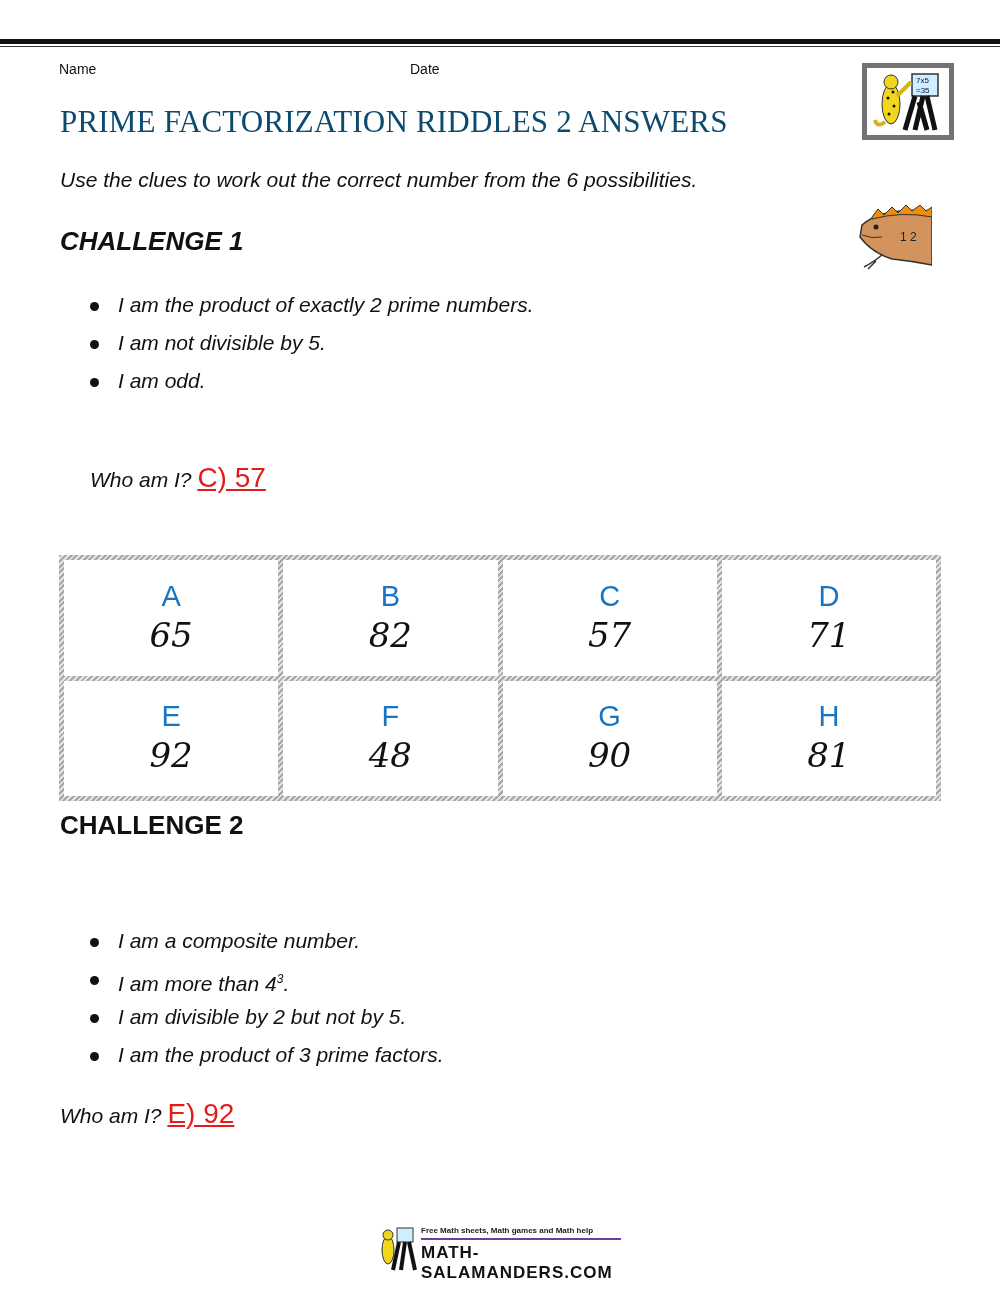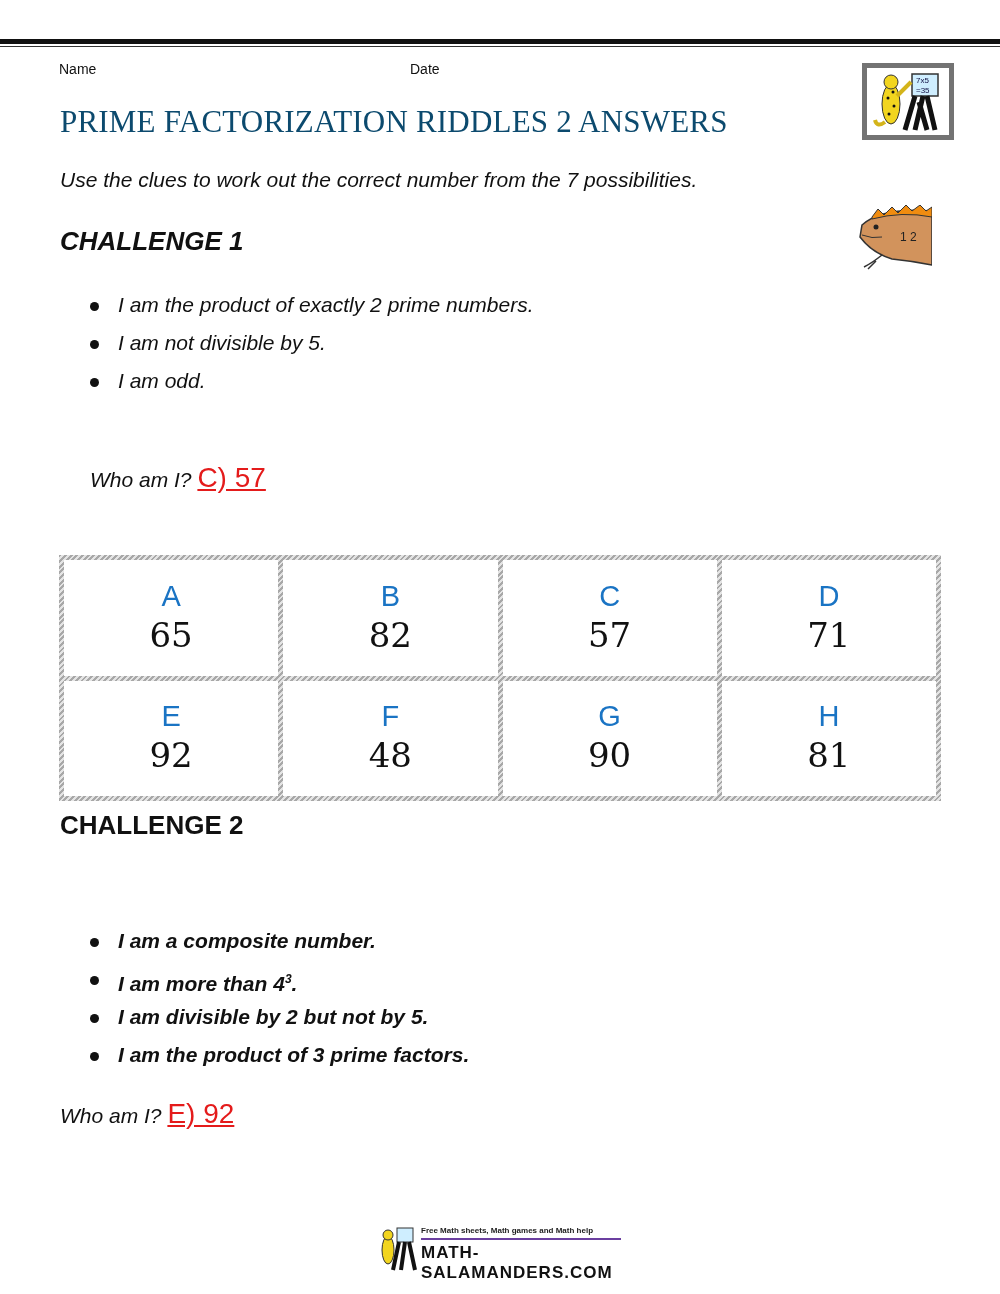--- a/index.html
+++ b/index.html
@@ -10,30 +10,30 @@
   .title{position:absolute;left:60px;top:104px;font-family:"Liberation Serif","DejaVu Serif",serif;font-size:31px;color:#0c4a6e;letter-spacing:0.2px;margin:0;font-weight:normal;}
   .logo-box{position:absolute;left:862px;top:63px;width:82px;height:67px;border:5px solid #737373;background:#fff;}
   .intro{position:absolute;left:60px;top:168px;font-size:21px;font-style:italic;color:#111;}
   .challenge{position:absolute;font-size:26px;color:#111;margin:0;font-weight:bold;}
   .c1{left:60px;top:226px;font-style:italic;}
   .c2{left:60px;top:810px;}
   ul.clues{position:absolute;margin:0;padding:0;list-style:none;}
   ul.clues li{position:relative;font-size:21px;font-style:italic;height:38px;line-height:28px;padding-left:28px;}
   ul.clues li::before{content:"";position:absolute;left:0;top:11px;width:9px;height:9px;border-radius:50%;background:#111;}
   .clues1{left:90px;top:291px;}
-  .clues2{left:90px;top:927px;font-weight:bold;}
+  .clues2{left:90px;top:927px;}
   .who{position:absolute;font-size:21px;font-style:italic;}
   .who .ans{color:#e41b1b;text-decoration:underline;font-size:28px;font-style:normal;}
   .who1{left:90px;top:462px;}
   .who2{left:60px;top:1098px;}
   .grid{position:absolute;left:59px;top:555px;width:882px;height:246px;display:grid;grid-template-columns:repeat(4,1fr);grid-template-rows:1fr 1fr;
         background:repeating-linear-gradient(135deg,#a8a8a8 0 2px,#e4e4e4 2px 4px);padding:5px;box-sizing:border-box;gap:5px;}
   .cell{background:#fff;display:flex;flex-direction:column;align-items:center;justify-content:center;}
   .cell .letter{font-size:29px;color:#1a74c4;line-height:34px;}
-  .cell .num{font-size:34px;color:#111;line-height:44px;font-family:"DejaVu Serif",serif;}
+  .cell .num{font-size:34px;font-style:italic;color:#111;line-height:44px;font-family:"DejaVu Serif",serif;}
   .footer{position:absolute;left:375px;top:1226px;width:250px;height:46px;}
   .footer .tag{position:absolute;left:46px;top:0;font-size:8px;font-weight:bold;color:#222;}
   .footer .bar{position:absolute;left:46px;top:12px;width:200px;height:2px;background:#6b3fa0;}
   .footer .site{position:absolute;left:46px;top:17px;font-size:17px;font-weight:bold;color:#111;letter-spacing:1px;}
   svg{display:block;}
 </style>
 </head>
 <body>
 
 <div class="rule-thick"></div>
@@ -54,21 +54,21 @@
     <circle cx="24" cy="14" r="7" fill="#f2d51f" stroke="#333"></circle>
     <circle cx="21" cy="30" r="1.5" fill="#111"></circle>
       <circle cx="27" cy="38" r="1.5" fill="#111"></circle>
       <circle cx="22" cy="46" r="1.5" fill="#111"></circle>
       <circle cx="26" cy="24" r="1.5" fill="#111"></circle>
     <path d="M30 28 L44 14" stroke="#d4b41a" stroke-width="4"></path>
     <path d="M18 54 Q10 60 8 52" stroke="#d4b41a" stroke-width="4" fill="none"></path>
   </svg>
 </div>
 
-<p class="intro" style="margin:0;">Use the clues to work out the correct number from the 7 possibilities.</p>
+<p class="intro" style="margin:0;">Use the clues to work out the correct number from the 6 possibilities.</p>
 
 <div style="position:absolute;left:852px;top:205px;width:80px;height:66px;">
   <svg width="80" height="66" viewBox="0 0 80 66">
     <path d="M10 20 Q30 2 80 6 L80 60 Q60 56 40 54 Q20 48 8 32 Z" fill="#d2935c" stroke="#333" stroke-width="1.5"></path>
     <path d="M20 12 L26 4 L32 10 L40 2 L46 8 L54 0 L60 6 L68 0 L74 6 L80 2 L80 12 Q50 6 20 14 Z" fill="#f08c10" stroke="#333" stroke-width="1"></path>
     <circle cx="24" cy="22" r="2.5" fill="#222"></circle>
     <path d="M10 30 Q20 34 30 32" stroke="#333" fill="none"></path>
     <text x="48" y="36" font-size="12" fill="#222" font-family="Liberation Sans, sans-serif">1 2</text>
     <path d="M30 50 Q20 58 12 62 M24 56 L16 64" stroke="#333" stroke-width="1.5" fill="none"></path>
   </svg>

